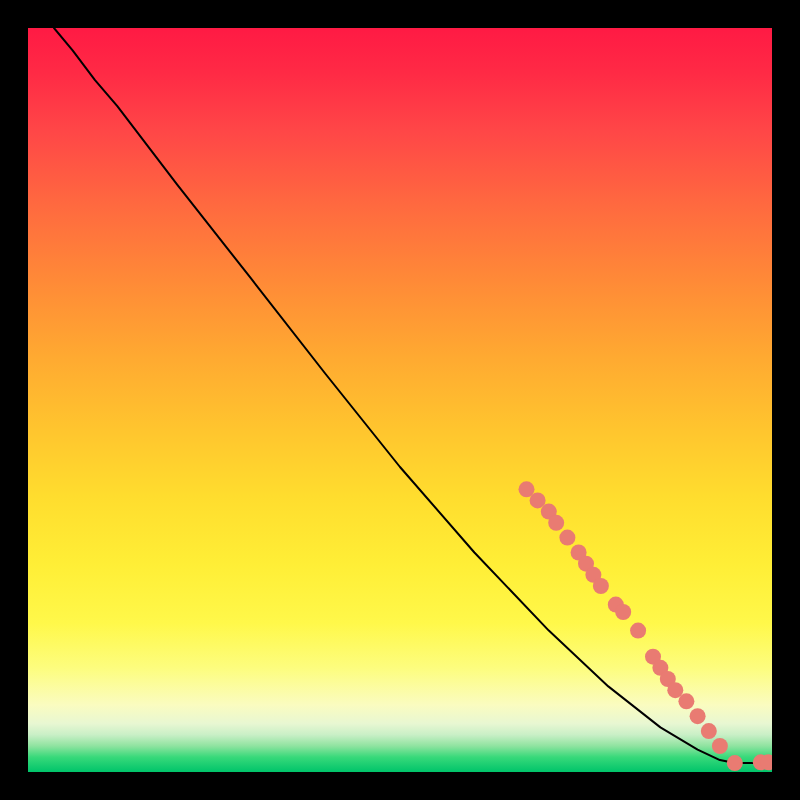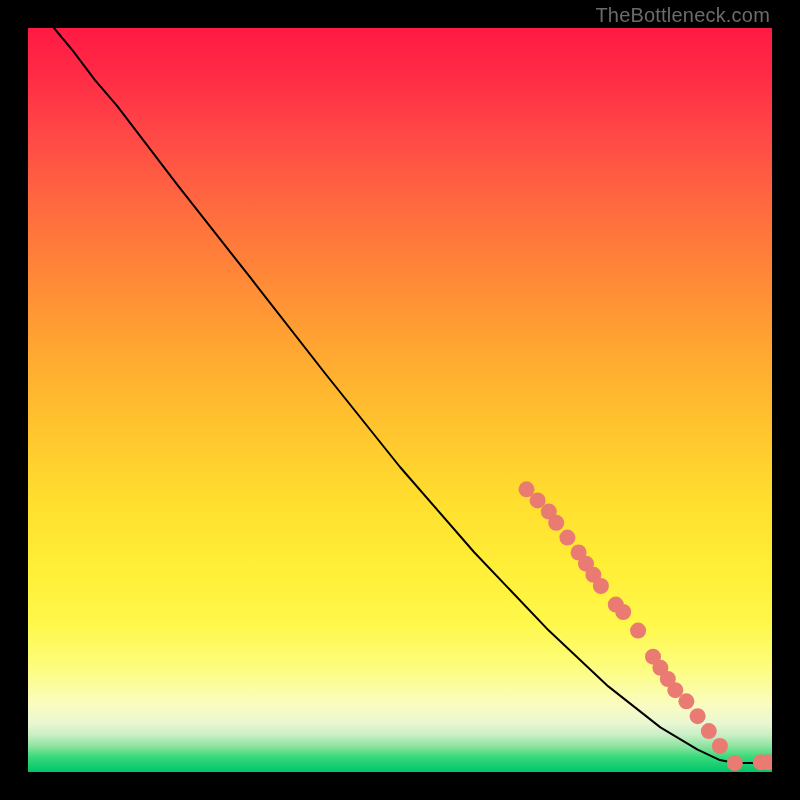--- a/index.html
+++ b/index.html
@@ -70,21 +70,20 @@
   }
   .dot {
     fill: #e97b72;
     stroke: none;
   }
 </style>
 </head>
 <body>
 
 <div class="stage">
-  <div class="attribution">TheBottleneck.com</div>
   <div class="plot-area">
     <div class="gradient-bg"></div>
     <svg class="overlay" viewBox="0 0 744 744" preserveAspectRatio="none">
       <path id="curve-path" class="curve" d="M26.0 0.0 L44.6 22.3 L67.0 52.1 L89.3 78.1 L148.8 156.2 L223.2 250.7 L297.6 346.0 L372.0 439.0 L446.4 524.5 L520.8 602.6 L580.3 658.4 L632.4 699.4 L669.6 721.7 L691.9 732.1 L706.8 735.1 L721.7 735.1 L736.6 735.1"></path>
       <g id="dots-group">
           <circle cx="498.5" cy="461.3" r="8" class="dot"></circle>
           <circle cx="509.6" cy="472.4" r="8" class="dot"></circle>
           <circle cx="520.8" cy="483.6" r="8" class="dot"></circle>
           <circle cx="528.2" cy="494.8" r="8" class="dot"></circle>
           <circle cx="539.4" cy="509.6" r="8" class="dot"></circle>

